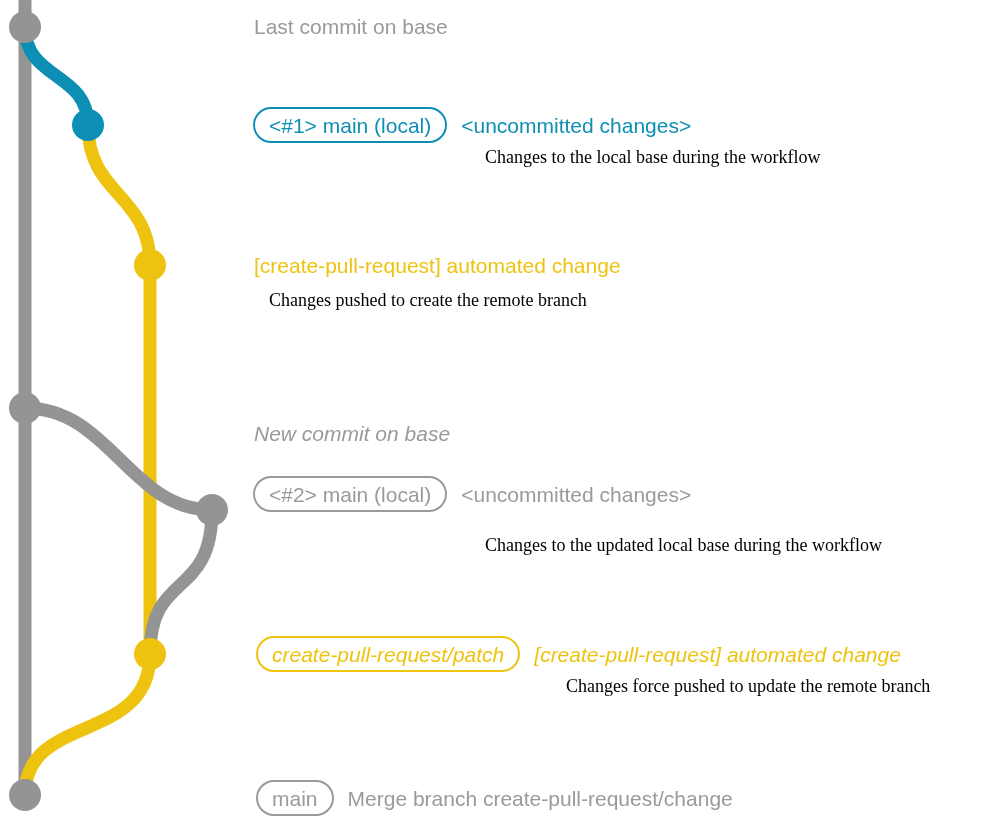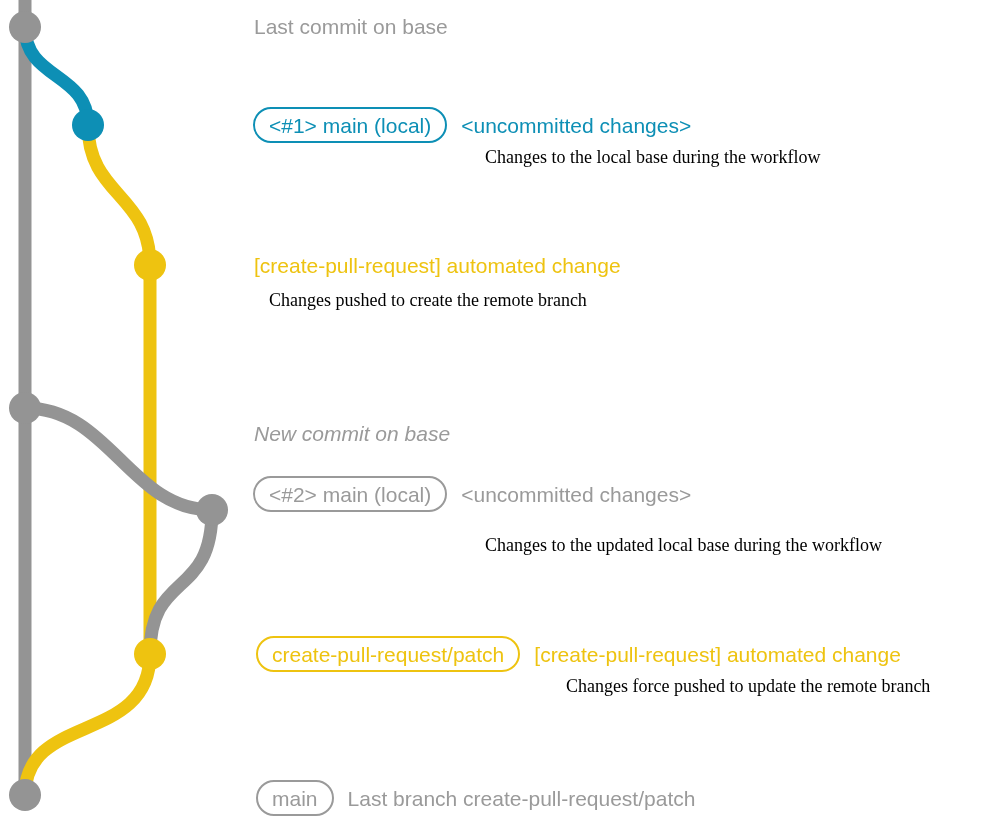--- a/index.html
+++ b/index.html
@@ -116,24 +116,24 @@
   <div class="subtext" style="left:269px; top:291px;">Changes pushed to create the remote branch</div>
 
   <div class="plain-note" style="left:254px; top:423px;font-style:italic;">New commit on base</div>
 
   <div class="row" style="left:253px; top:476px;">
     <span class="pill gray">&lt;#2&gt; main (local)</span>
     <span class="headline gray">&lt;uncommitted changes&gt;</span>
   </div>
   <div class="subtext" style="left:485px; top:536px;">Changes to the updated local base during the workflow</div>
 
-  <div class="row" style="left:256px; top:636px;">
+  <div class="row" style="left:256px; top:636px;font-style:italic;">
     <span class="pill yellow">create-pull-request/patch</span>
     <span class="headline yellow">[create-pull-request] automated change</span>
   </div>
   <div class="subtext" style="left:566px; top:677px;">Changes force pushed to update the remote branch</div>
 
   <div class="row" style="left:256px; top:780px;text-align:center;">
     <span class="pill gray">main</span>
-    <span class="headline gray">Last branch create-pull-request/patch</span>
+    <span class="headline gray">Merge branch create-pull-request/change</span>
   </div>
 
 </div>
 
 </body></html>

